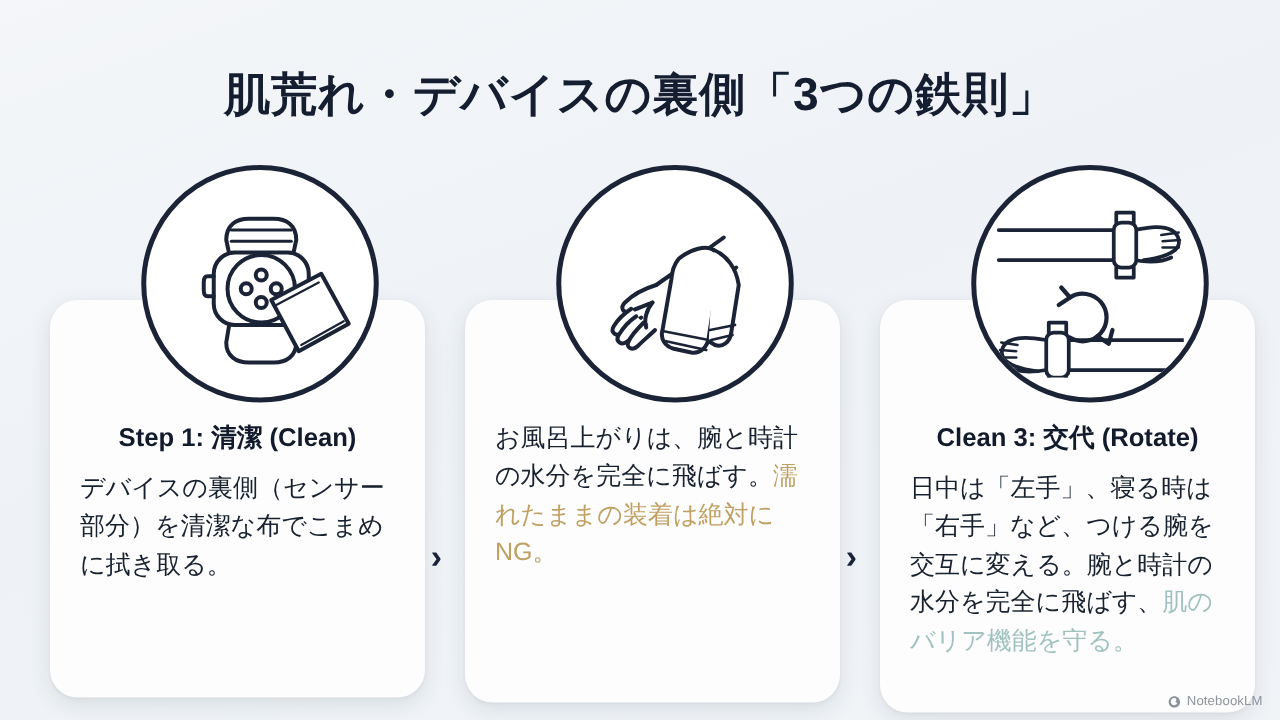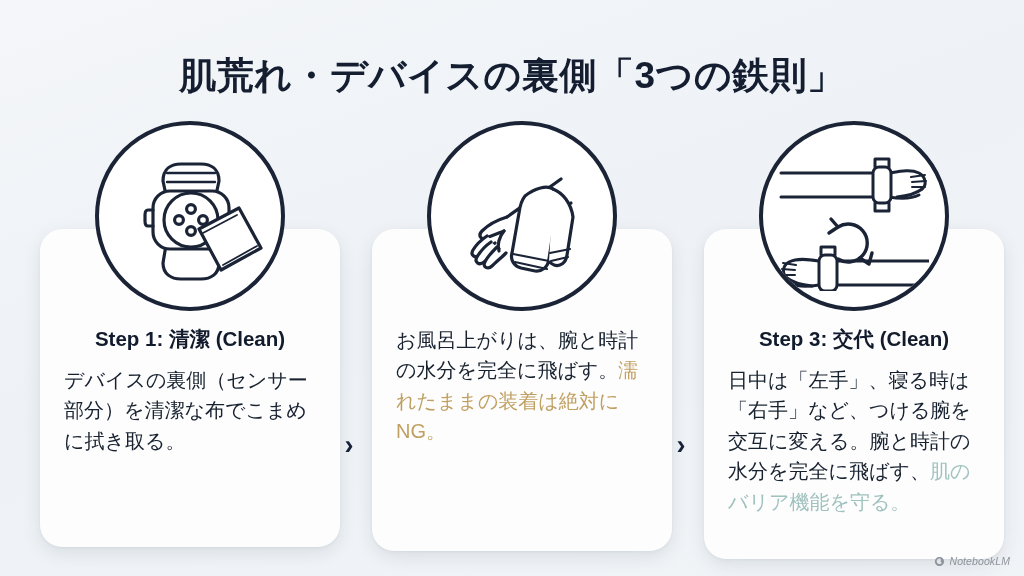--- a/index.html
+++ b/index.html
@@ -35,23 +35,24 @@
   .steps {
     position: absolute;
     top: 120px;
     left: 0;
     width: 1024px;
     height: 440px;
   }
 
   .step {
     position: absolute;
-    top: 1px;
+    top: 12px;
     width: 300px;
     height: 440px;
+    padding-left: 36px;
   }
   .step-1 { left: 40px; }
   .step-2 { left: 372px; }
   .step-3 { left: 704px; }
 
   .card {
     position: absolute;
     left: 0;
     top: 108px;
     width: 300px;
@@ -127,21 +128,20 @@
   .watermark {
     position: absolute;
     right: 14px;
     bottom: 9px;
     display: flex;
     align-items: center;
     gap: 4px;
     color: #8e949c;
     font-size: 10.5px;
     letter-spacing: 0.1px;
-    font-style: italic;
   }
   .watermark svg { display: block; }
 </style>
 </head>
 <body>
 
 <h1 class="page-title">肌荒れ・デバイスの裏側「3つの鉄則」</h1>
 
 <div class="steps">
 
@@ -244,21 +244,21 @@
         <path d="M16 129 L3 128" stroke-width="2"></path>
         <path d="M16 134 L4 134" stroke-width="2"></path>
 
         <rect x="40" y="114" width="18" height="36" rx="6" fill="#ffffff"></rect>
         <path d="M42 114 L42 106 L56 106 L56 114"></path>
         <path d="M42 150 L42 158 L56 158 L56 150"></path>
       </svg>
     </div>
 
     <div class="card card-3">
-      <div class="step-heading">Step 3: 交代 (Clean)</div>
+      <div class="step-heading">Clean 3: 交代 (Rotate)</div>
       <p class="step-body">
         <span>日中は「左手」、寝る時は「右手」など、つける腕を交互に変える。腕と時計の水分を完全に飛ばす、</span><span class="hl-teal">肌のバリア機能を守る。</span>
       </p>
     </div>
   </div>
 
   <div class="chev chev-1">›</div>
   <div class="chev chev-2">›</div>
 </div>
 

